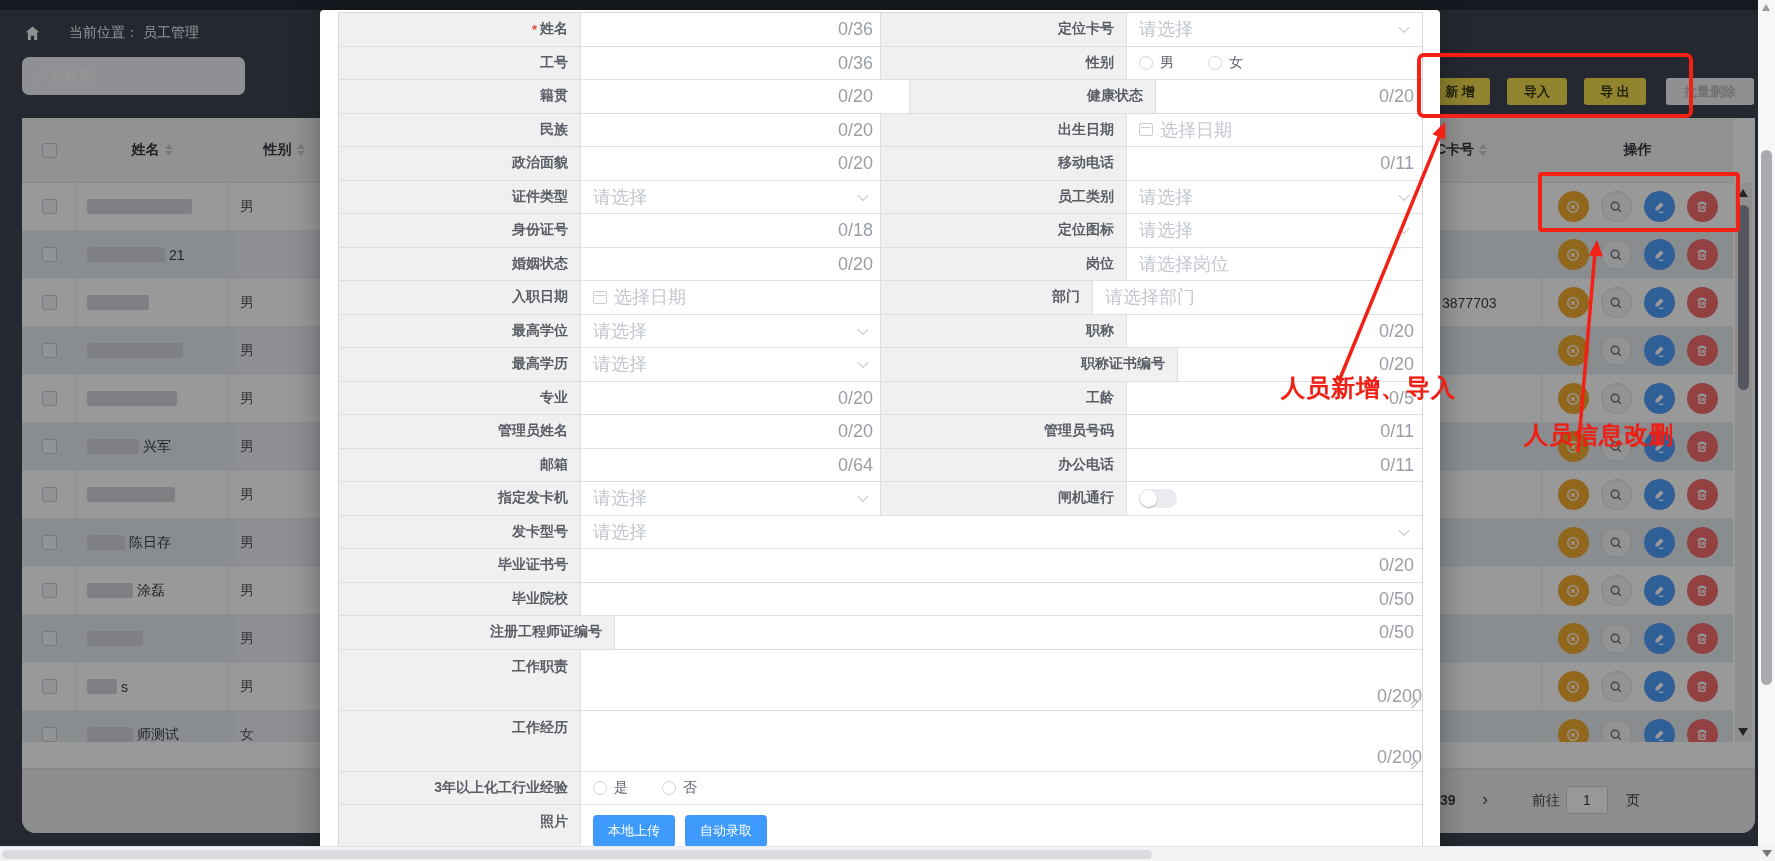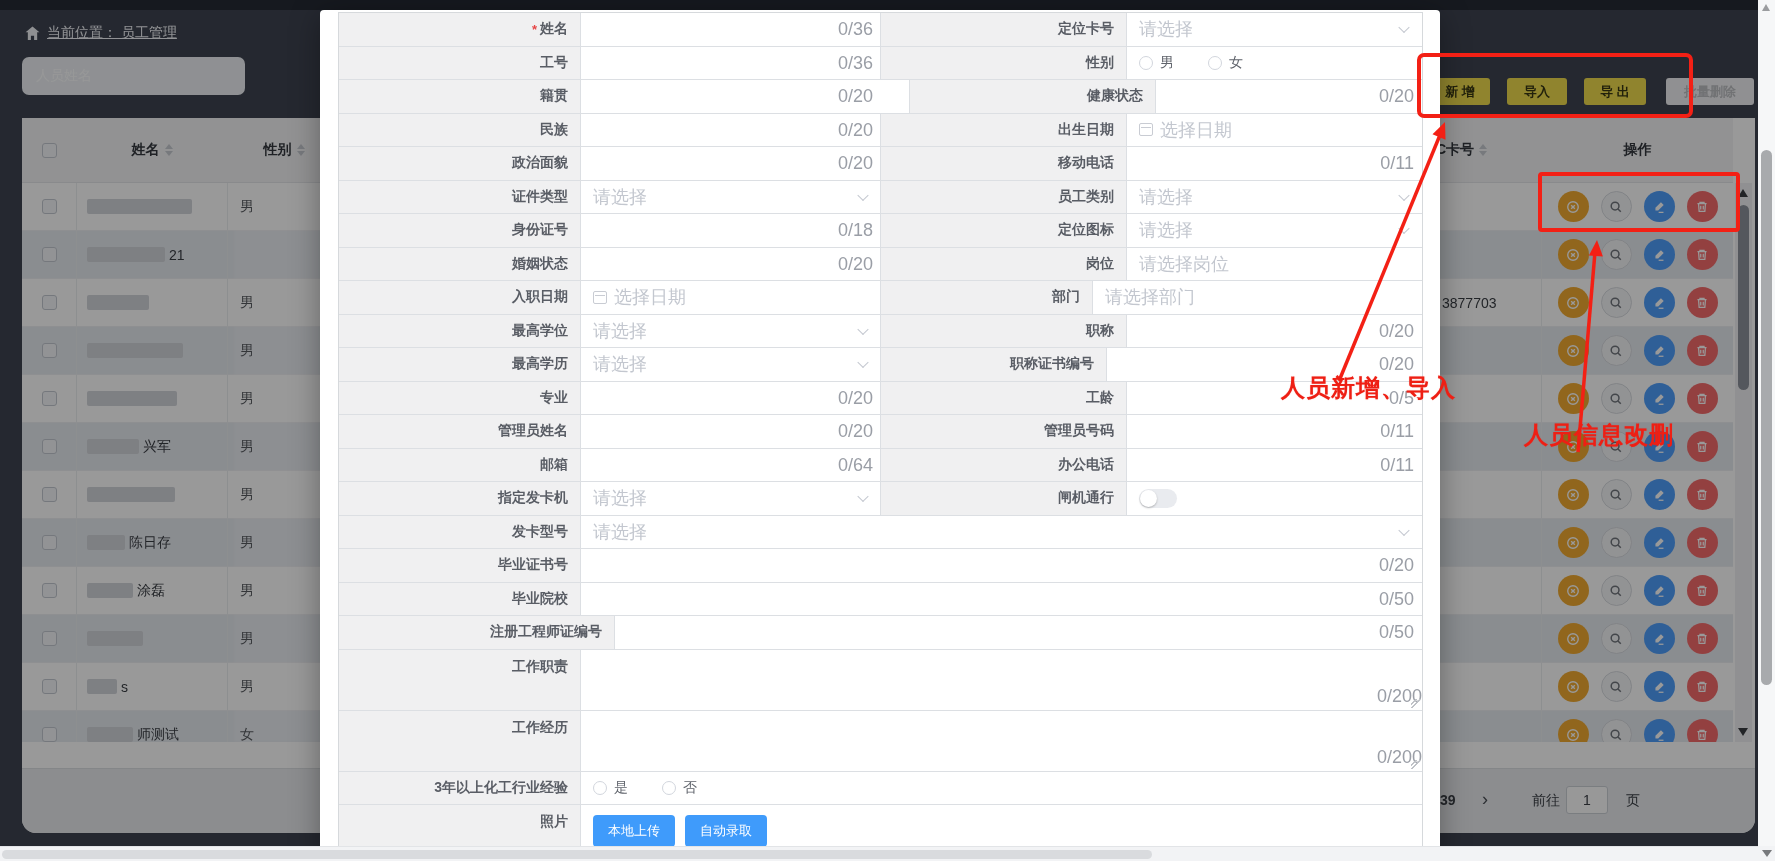--- a/index.html
+++ b/index.html
@@ -1,21 +1,21 @@
 <!DOCTYPE html>
 <html><head>
 <meta charset="utf-8">
 <style>
   html,body{margin:0;padding:0;background:#20242b;}
   *{box-sizing:border-box;font-family:"Liberation Sans","DejaVu Sans",sans-serif;}
   .stage{position:relative;width:1775px;height:861px;overflow:hidden;background:#3f4450;}
 
   
   .topstrip{position:absolute;left:0;top:0;width:1775px;height:10px;background:#262b34;}
-  .breadcrumb{position:absolute;left:24px;top:24px;display:flex;align-items:center;gap:6px;color:#f2f4f8;font-size:14px;text-decoration:underline;}
+  .breadcrumb{position:absolute;left:24px;top:24px;display:flex;align-items:center;gap:28px;color:#f2f4f8;font-size:14px;}
   .breadcrumb svg{width:17px;height:17px;}
   .searchbox{position:absolute;left:22px;top:57px;width:223px;height:38px;background:#eef1f5;border-radius:7px;display:flex;align-items:center;padding-left:14px;}
   .searchbox .ph-s{color:#ffffff;opacity:.85;font-size:14px;}
 
   .tbtn{position:absolute;top:78px;height:27px;border:none;border-radius:3px;background:#f0dd4e;color:#3a3813;font-size:13px;font-weight:bold;cursor:pointer;}
   .tbtn.disabled{background:#f1f1f3;color:#bcbec2;}
 
   .table-card{position:absolute;left:22px;top:118px;width:1733px;height:715px;background:#ffffff;border-radius:0 0 14px 14px;overflow:hidden;}
   .thead{position:absolute;left:0;top:0;width:1711px;height:65px;background:#f3f4f6;display:flex;align-items:center;color:#34383e;font-size:14px;font-weight:bold;border-bottom:1px solid #e4e7ea;}
   .tcol-cb{width:54px;display:flex;justify-content:center;}
@@ -837,21 +837,21 @@
         <div class="frow" style="height: 33.5px;">
           <div class="fcell lab" style="width: 242px;">
             <span>最高学历</span>
           </div>
           <div class="fcell" style="width: 300px;">
             <div class="ctl">
               <span class="ph">请选择</span>
               <span class="chev"></span>
             </div>
           </div>
-          <div class="fcell lab lab2" style="width: 227px; padding-left: 24px;">
+          <div class="fcell lab lab2" style="width: 298px; padding-left: 24px;">
             <span>职称证书编号</span>
           </div>
           <div class="fcell" style="flex: 1 1 0%;">
             <div class="ctl">
               <span class="counter">0/20</span>
             </div>
           </div>
         </div>
         <div class="frow" style="height: 33.5px;">
           <div class="fcell lab" style="width: 242px;">

